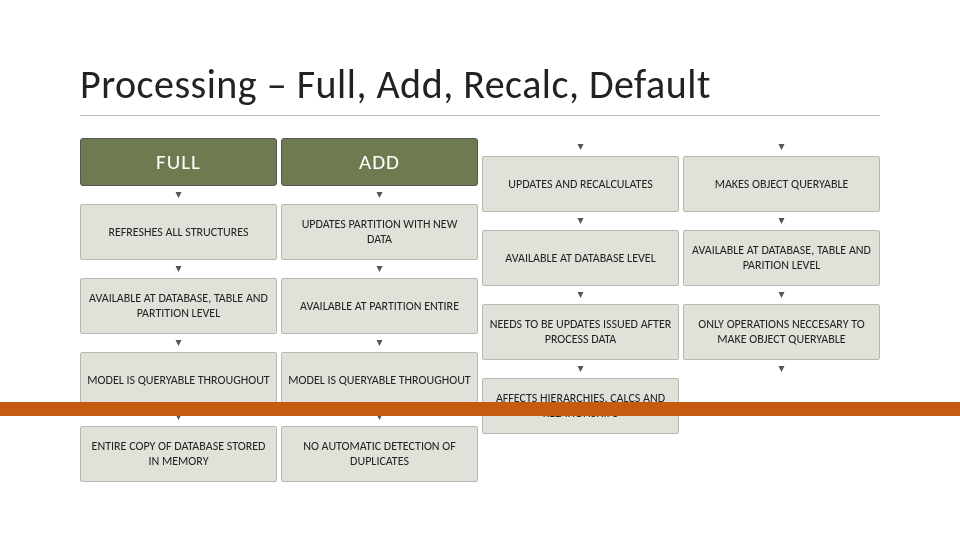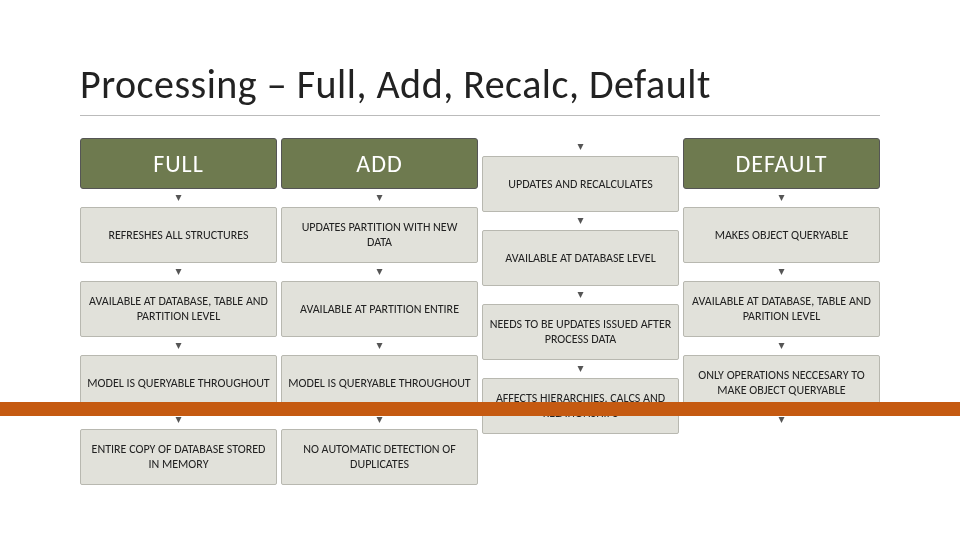--- a/index.html
+++ b/index.html
@@ -36,21 +36,21 @@
     column-gap: 4px;
   }
   .col {
     display: flex;
     flex-direction: column;
     align-items: stretch;
   }
   .head {
     background: #6e7a4f;
     color: #fff;
-    font-size: 24px;
+    font-size: 21px;
     text-align: center;
     padding: 10px 4px;
     border: 1px solid #555;
     border-radius: 3px;
     font-weight: 400;
     letter-spacing: 1px;
   }
   .cell {
     background: #e1e1da;
     border: 1px solid #b8b8b0;
@@ -119,21 +119,20 @@
       <div class="cell">UPDATES AND RECALCULATES</div>
       <div class="arrow">▾</div>
       <div class="cell">AVAILABLE AT DATABASE LEVEL</div>
       <div class="arrow">▾</div>
       <div class="cell">NEEDS TO BE UPDATES ISSUED AFTER PROCESS DATA</div>
       <div class="arrow">▾</div>
       <div class="cell">AFFECTS HIERARCHIES, CALCS AND RELATIONSHIPS</div>
     </div>
 
     <div class="col">
-      <div class="head">DEFAULT</div>
       <div class="arrow">▾</div>
       <div class="cell">MAKES OBJECT QUERYABLE</div>
       <div class="arrow">▾</div>
       <div class="cell">AVAILABLE AT DATABASE, TABLE AND PARITION LEVEL</div>
       <div class="arrow">▾</div>
       <div class="cell">ONLY OPERATIONS NECCESARY TO MAKE OBJECT QUERYABLE</div>
       <div class="arrow">▾</div>
     </div>
 
   </div>

